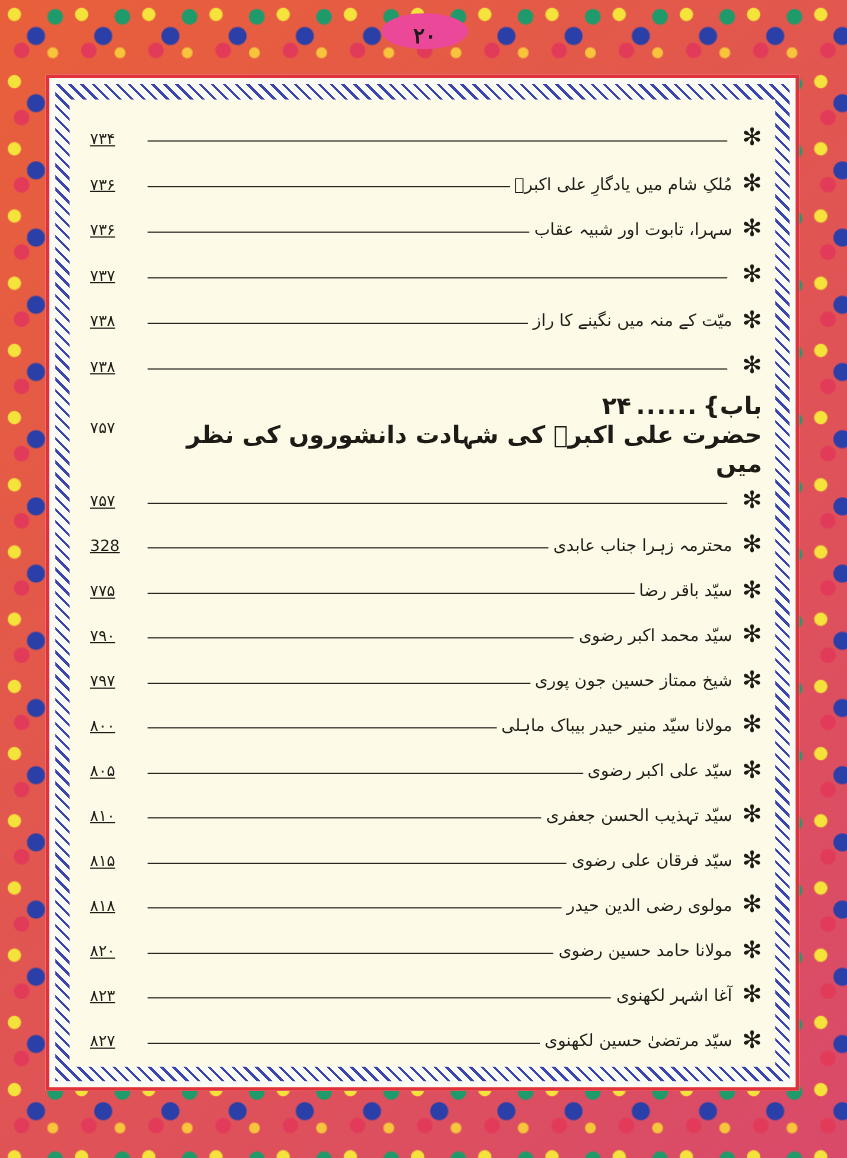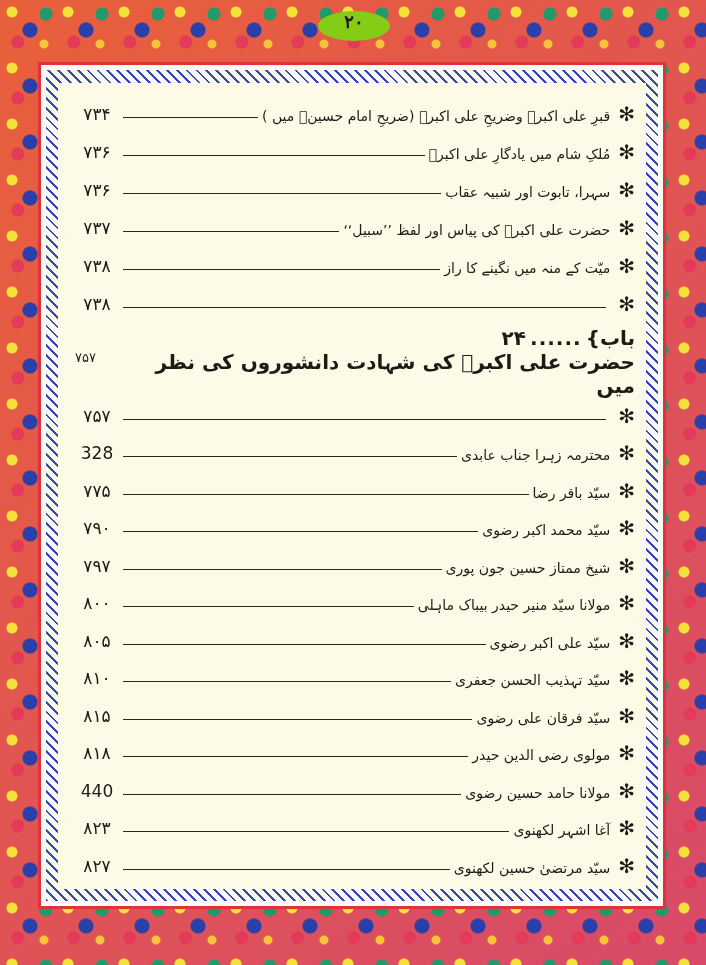--- a/index.html
+++ b/index.html
@@ -30,38 +30,38 @@
     border: 10px solid transparent;
     background:
       repeating-linear-gradient(45deg, #3b46b0 0 2px, transparent 2px 7px) border-box;
   }
   .rope-inner {
     position: absolute; left: 58px; top: 83px; width: 588px; height: 806px;
     background: #fdfbe8;
   }
   .page-number-oval {
     position: absolute; left: 318px; top: 11px; width: 72px; height: 30px;
-    background: #84cc16; border-radius: 50%;
-    display: flex; align-items: flex-start; justify-content: center;
+    background: #ec4899; border-radius: 50%;
+    display: flex; align-items: flex-end; justify-content: center;
     font-family: "DejaVu Serif", serif; font-weight: bold; font-size: 18px; color: #1a1a1a;
   }
   .content {
     position: absolute; left: 75px; top: 86px; width: 560px;
     direction: rtl; color: #1e1b16;
     font-family: "DejaVu Sans", sans-serif;
   }
   .row {
     display: flex; align-items: flex-end; height: 38px; font-size: 14px;
   }
   .row .star { font-size: 20px; margin-left: 8px; line-height: 1; }
   .row .title { white-space: nowrap; }
   .row .leader {
     flex: 1; border-bottom: 1.5px solid #2a2620; margin: 0 4px 6px 4px;
   }
-  .row .page { direction: ltr; unicode-bidi: isolate; font-size: 17px; min-width: 44px; text-align: center; }
+  .row .page { direction: ltr; unicode-bidi: isolate; font-size: 13px; min-width: 44px; text-align: left; text-decoration: underline; }
   .chapter-label {
     height: 30px; font-size: 20px; font-weight: bold; display: flex; align-items: flex-end;
     margin-top: 6px;
   }
   .chapter-label .dots { letter-spacing: 1px; margin: 0 4px; }
   .chapter-heading {
     display: flex; align-items: flex-start; height: 34px; font-size: 20px; font-weight: bold;
   }
   .chapter-heading .leader { flex: 1; border-bottom: 1.5px solid #2a2620; margin: 0 6px 8px 4px; }
   .chapter-heading .page { direction: ltr; font-size: 13px; font-weight: normal; min-width: 44px; text-align: left; }
@@ -77,39 +77,37 @@
 <div class="rope-inner"></div>
 
 <div class="page-number-oval">
   <span>۲۰</span>
 </div>
 
 <div class="content">
   <div id="section-a">
       <div class="row">
         <span class="star">✻</span>
-        <span class="title">قبرِ علی اکبرؑ وضریحِ علی اکبرؑ (ضریحِ امام حسینؑ میں )</span>
         <span class="leader"></span>
         <span class="page">۷۳۴</span>
       </div>
       <div class="row">
         <span class="star">✻</span>
         <span class="title">مُلکِ شام میں یادگارِ علی اکبرؑ</span>
         <span class="leader"></span>
         <span class="page">۷۳۶</span>
       </div>
       <div class="row">
         <span class="star">✻</span>
         <span class="title">سہرا، تابوت اور شبیہ عقاب</span>
         <span class="leader"></span>
         <span class="page">۷۳۶</span>
       </div>
       <div class="row">
         <span class="star">✻</span>
-        <span class="title">حضرت علی اکبرؑ کی پیاس اور لفظ ’’سبیل‘‘</span>
         <span class="leader"></span>
         <span class="page">۷۳۷</span>
       </div>
       <div class="row">
         <span class="star">✻</span>
         <span class="title">میّت کے منہ میں نگینے کا راز</span>
         <span class="leader"></span>
         <span class="page">۷۳۸</span>
       </div>
       <div class="row">
@@ -189,21 +187,21 @@
       <div class="row">
         <span class="star">✻</span>
         <span class="title">مولوی رضی الدین حیدر</span>
         <span class="leader"></span>
         <span class="page">۸۱۸</span>
       </div>
       <div class="row">
         <span class="star">✻</span>
         <span class="title">مولانا حامد حسین رضوی</span>
         <span class="leader"></span>
-        <span class="page">440</span>
+        <span class="page">۸۲۰</span>
       </div>
       <div class="row">
         <span class="star">✻</span>
         <span class="title">آغا اشہر لکھنوی</span>
         <span class="leader"></span>
         <span class="page">۸۲۳</span>
       </div>
       <div class="row">
         <span class="star">✻</span>
         <span class="title">سیّد مرتضیٰ حسین لکھنوی</span>

